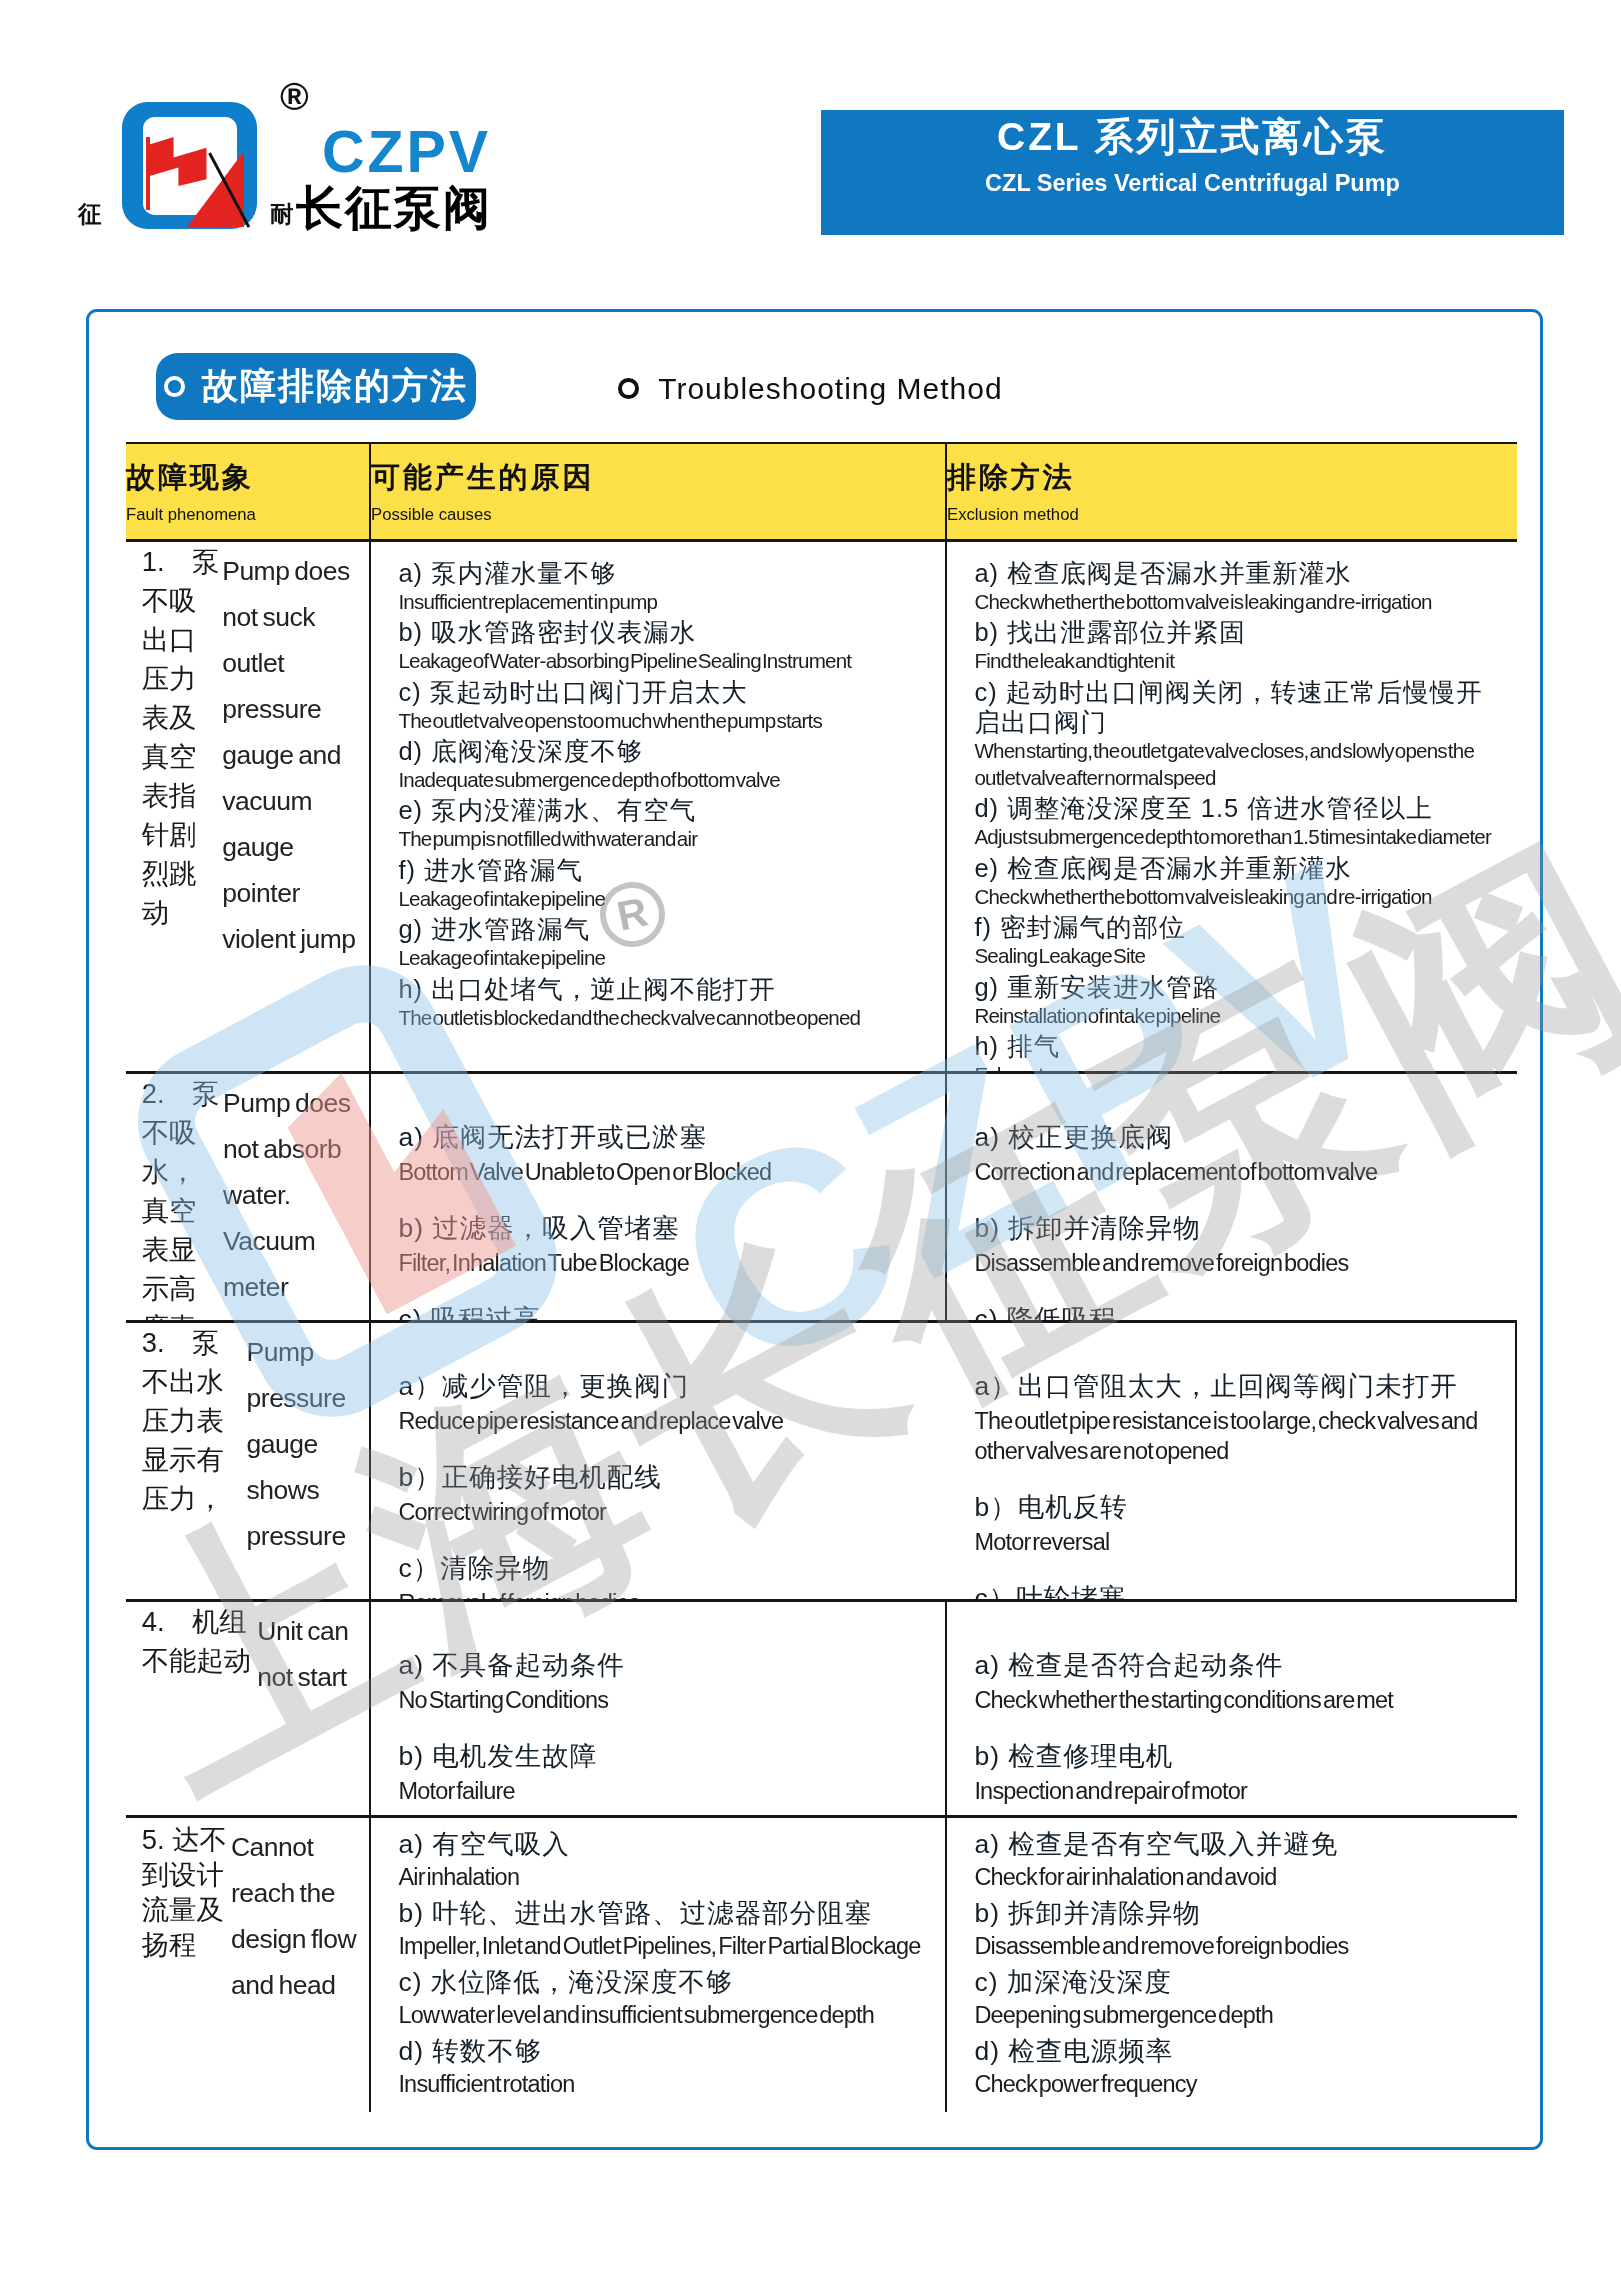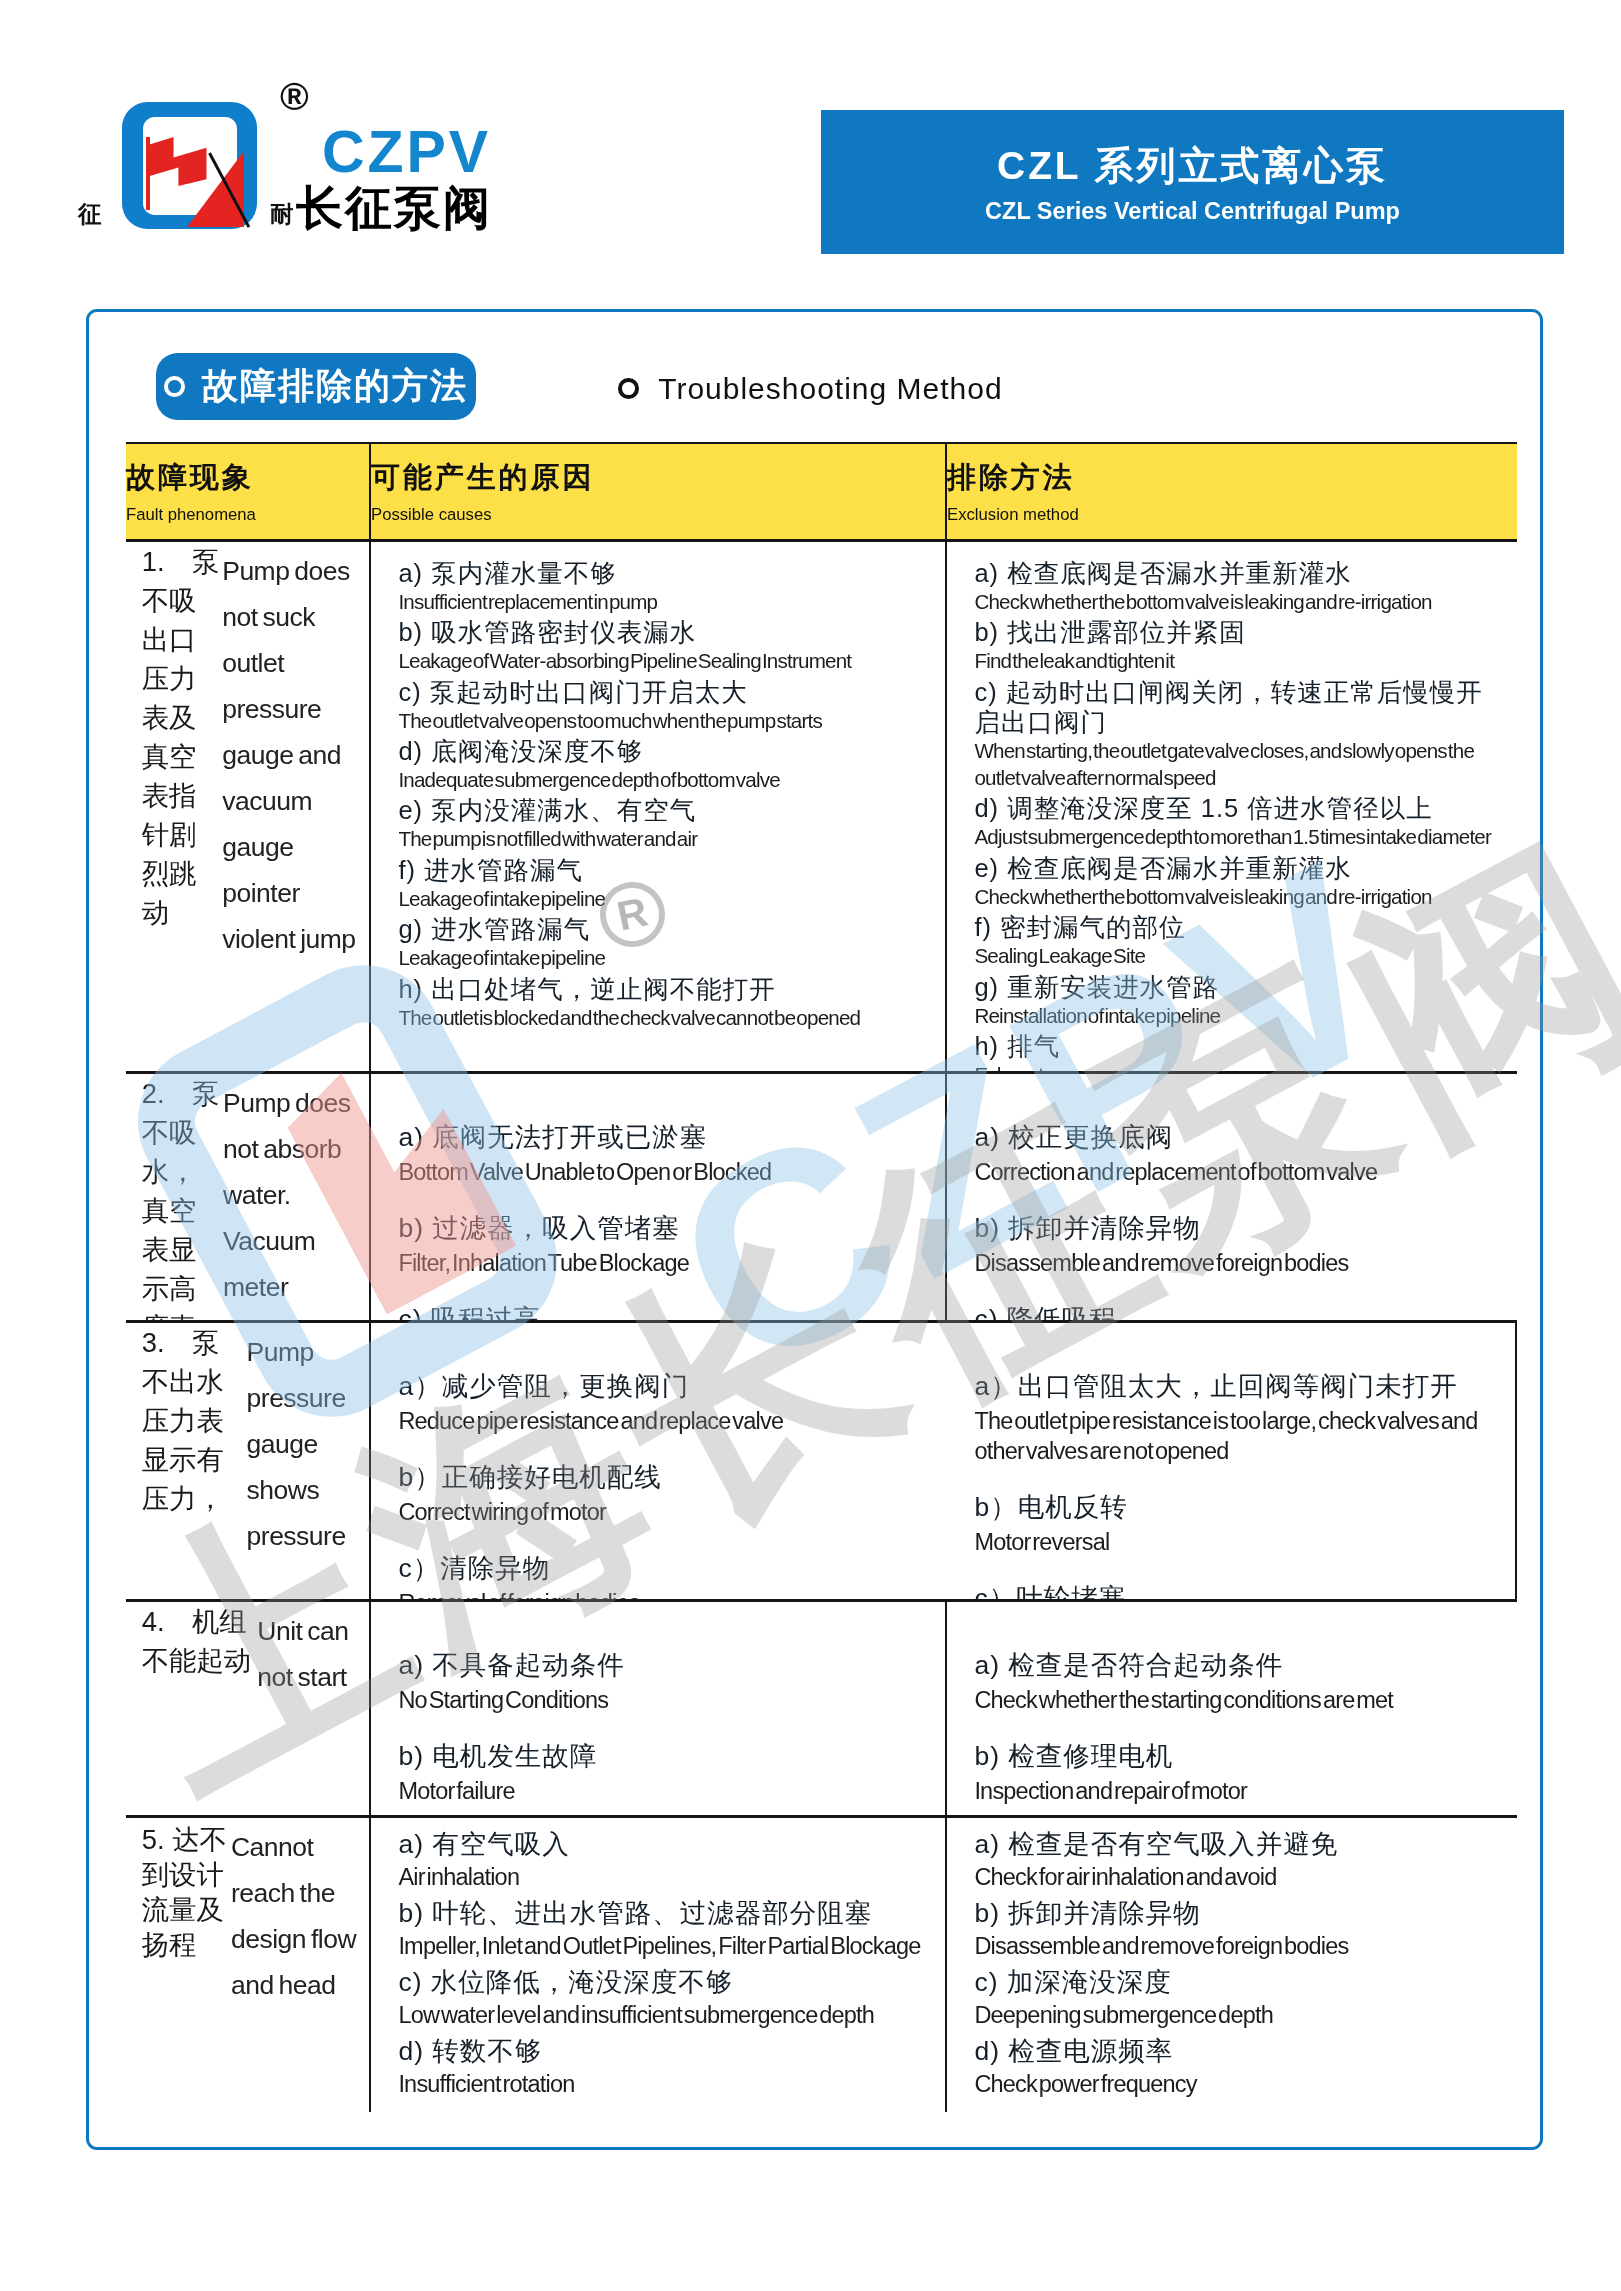--- a/index.html
+++ b/index.html
@@ -23,22 +23,22 @@
   .logo-reg { position:absolute; left:206px; top:7.8px; font-size:39px; font-weight:700; color:#111; }
   .logo-brand { position:absolute; left:248px; top:51px; font-size:59px; font-weight:800;
                 color:#1486cd; letter-spacing:2.9px; }
   .logo-brand-cn { position:absolute; left:222px; top:110px; font-size:47px; font-weight:900;
                    color:#000; letter-spacing:2px; }
   .logo-char { position:absolute; font-size:23.5px; font-weight:700; color:#111; background:#fff; }
   .logo-char.left { left:3.9px; top:131px; }
   .logo-char.right { left:196px; top:131px; }
 
   
-  .banner { position:absolute; left:821px; top:110px; width:743px; height:144px; background:#0f78c0;
-            color:#fff; display:flex; flex-direction:column; align-items:center; justify-content:center; gap:5.9px; }
+  .banner { position:absolute; left:821px; top:110px; width:743px; height:125px; background:#0f78c0;
+            color:#fff; display:flex; flex-direction:column; align-items:center; justify-content:flex-start; gap:5.9px; }
   .banner-cn { font-size:39px; font-weight:700; letter-spacing:2.9px; }
   .banner-en { font-size:23.5px; font-weight:700; letter-spacing:0; }
 
   
   .main-box { position:absolute; left:86px; top:309px; width:1457px; height:1841px;
               border:3.9px solid #0f78c0; border-radius:11px; background:transparent; }
   .pill { position:absolute; left:67px; top:41px; width:320px; height:67px; background:#0f78c0;
           border-radius:21.6px; color:#fff; display:flex; align-items:center; justify-content:center;
           gap:17.6px; font-size:36px; font-weight:700; letter-spacing:2px; }
   .ring { display:inline-block; width:20.6px; height:20.6px; border-radius:50%; }

